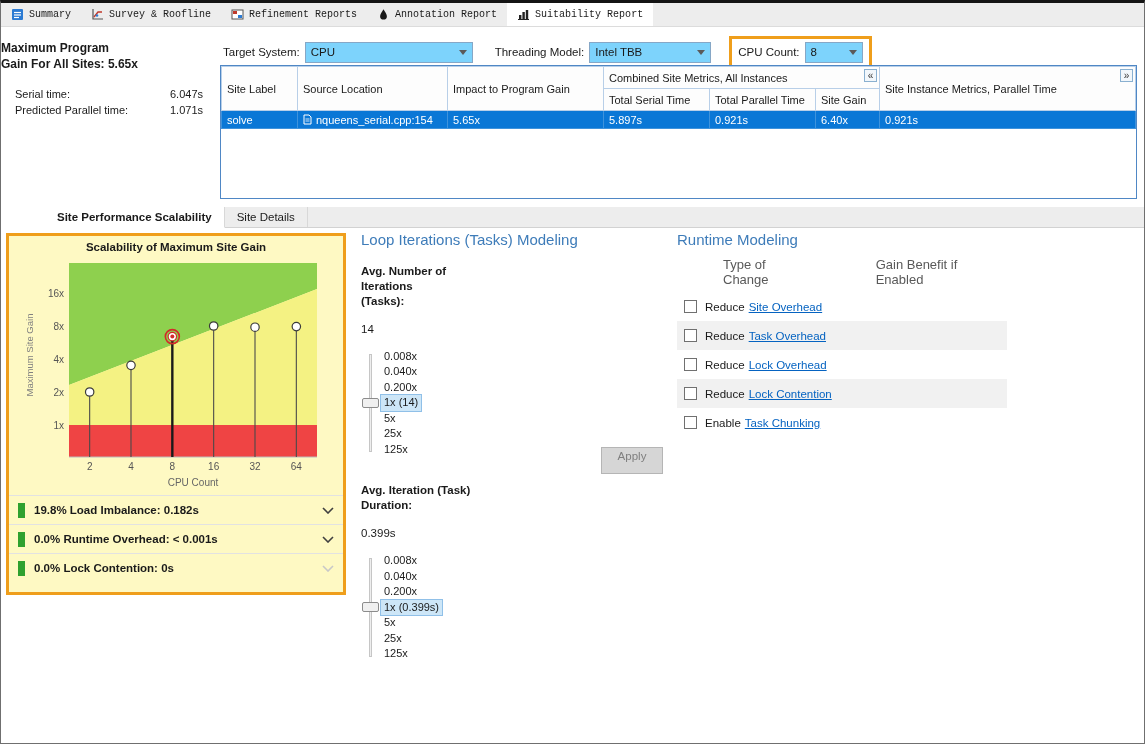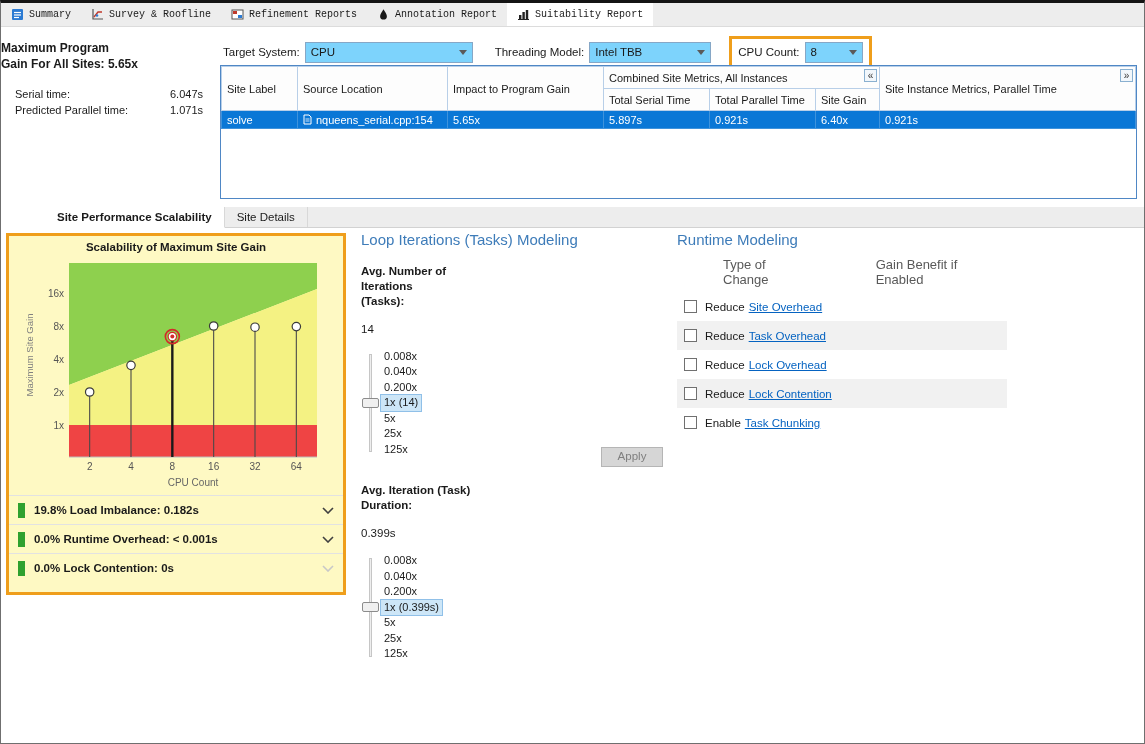--- a/index.html
+++ b/index.html
@@ -79,21 +79,21 @@
   .loop-value{font-size:11.5px;margin-top:14px;}
   .slider{display:flex;margin-top:14px;}
   .slider-track{position:relative;width:20px;flex:none;}
   .track-line{position:absolute;left:8px;top:5px;bottom:5px;width:3px;
               background:#eee;border:1px solid #c6c6c6;}
   .slider-thumb{position:absolute;left:1px;width:17px;height:10px;background:#f0f0f0;
                 border:1px solid #8c8c8c;border-radius:2px;}
   .slider-labels{font-size:11px;}
   .slider-labels div{height:15.5px;line-height:15.5px;padding:0 3px;white-space:nowrap;}
   .slider-labels div.sel{background:#CDE6F7;outline:1px solid #90C0E8;}
-  .apply-btn{position:absolute;left:240px;top:216px;width:62px;height:20px;background:#d6d6d6;
+  .apply-btn{position:absolute;left:240px;top:216px;width:62px;height:27px;background:#d6d6d6;
              color:#7f7f7f;border:1px solid #b5b5b5;font-size:11.5px;text-align:center;line-height:17px;}
 
   
   .runtime-panel{position:absolute;left:676px;top:228px;width:330px;}
   .rt-subheads{display:flex;color:#595959;font-size:13px;margin:9px 0 5px;}
   .rt-col1{margin-left:46px;}
   .rt-col2{margin-left:62px;}
   .rt-row{display:flex;align-items:center;height:29px;padding:0 7px;font-size:11.5px;}
   .rt-row.alt{background:#f1f1f1;}
   .checkbox{width:13px;height:13px;border:1px solid #707070;background:#fff;margin-right:8px;flex:none;}

